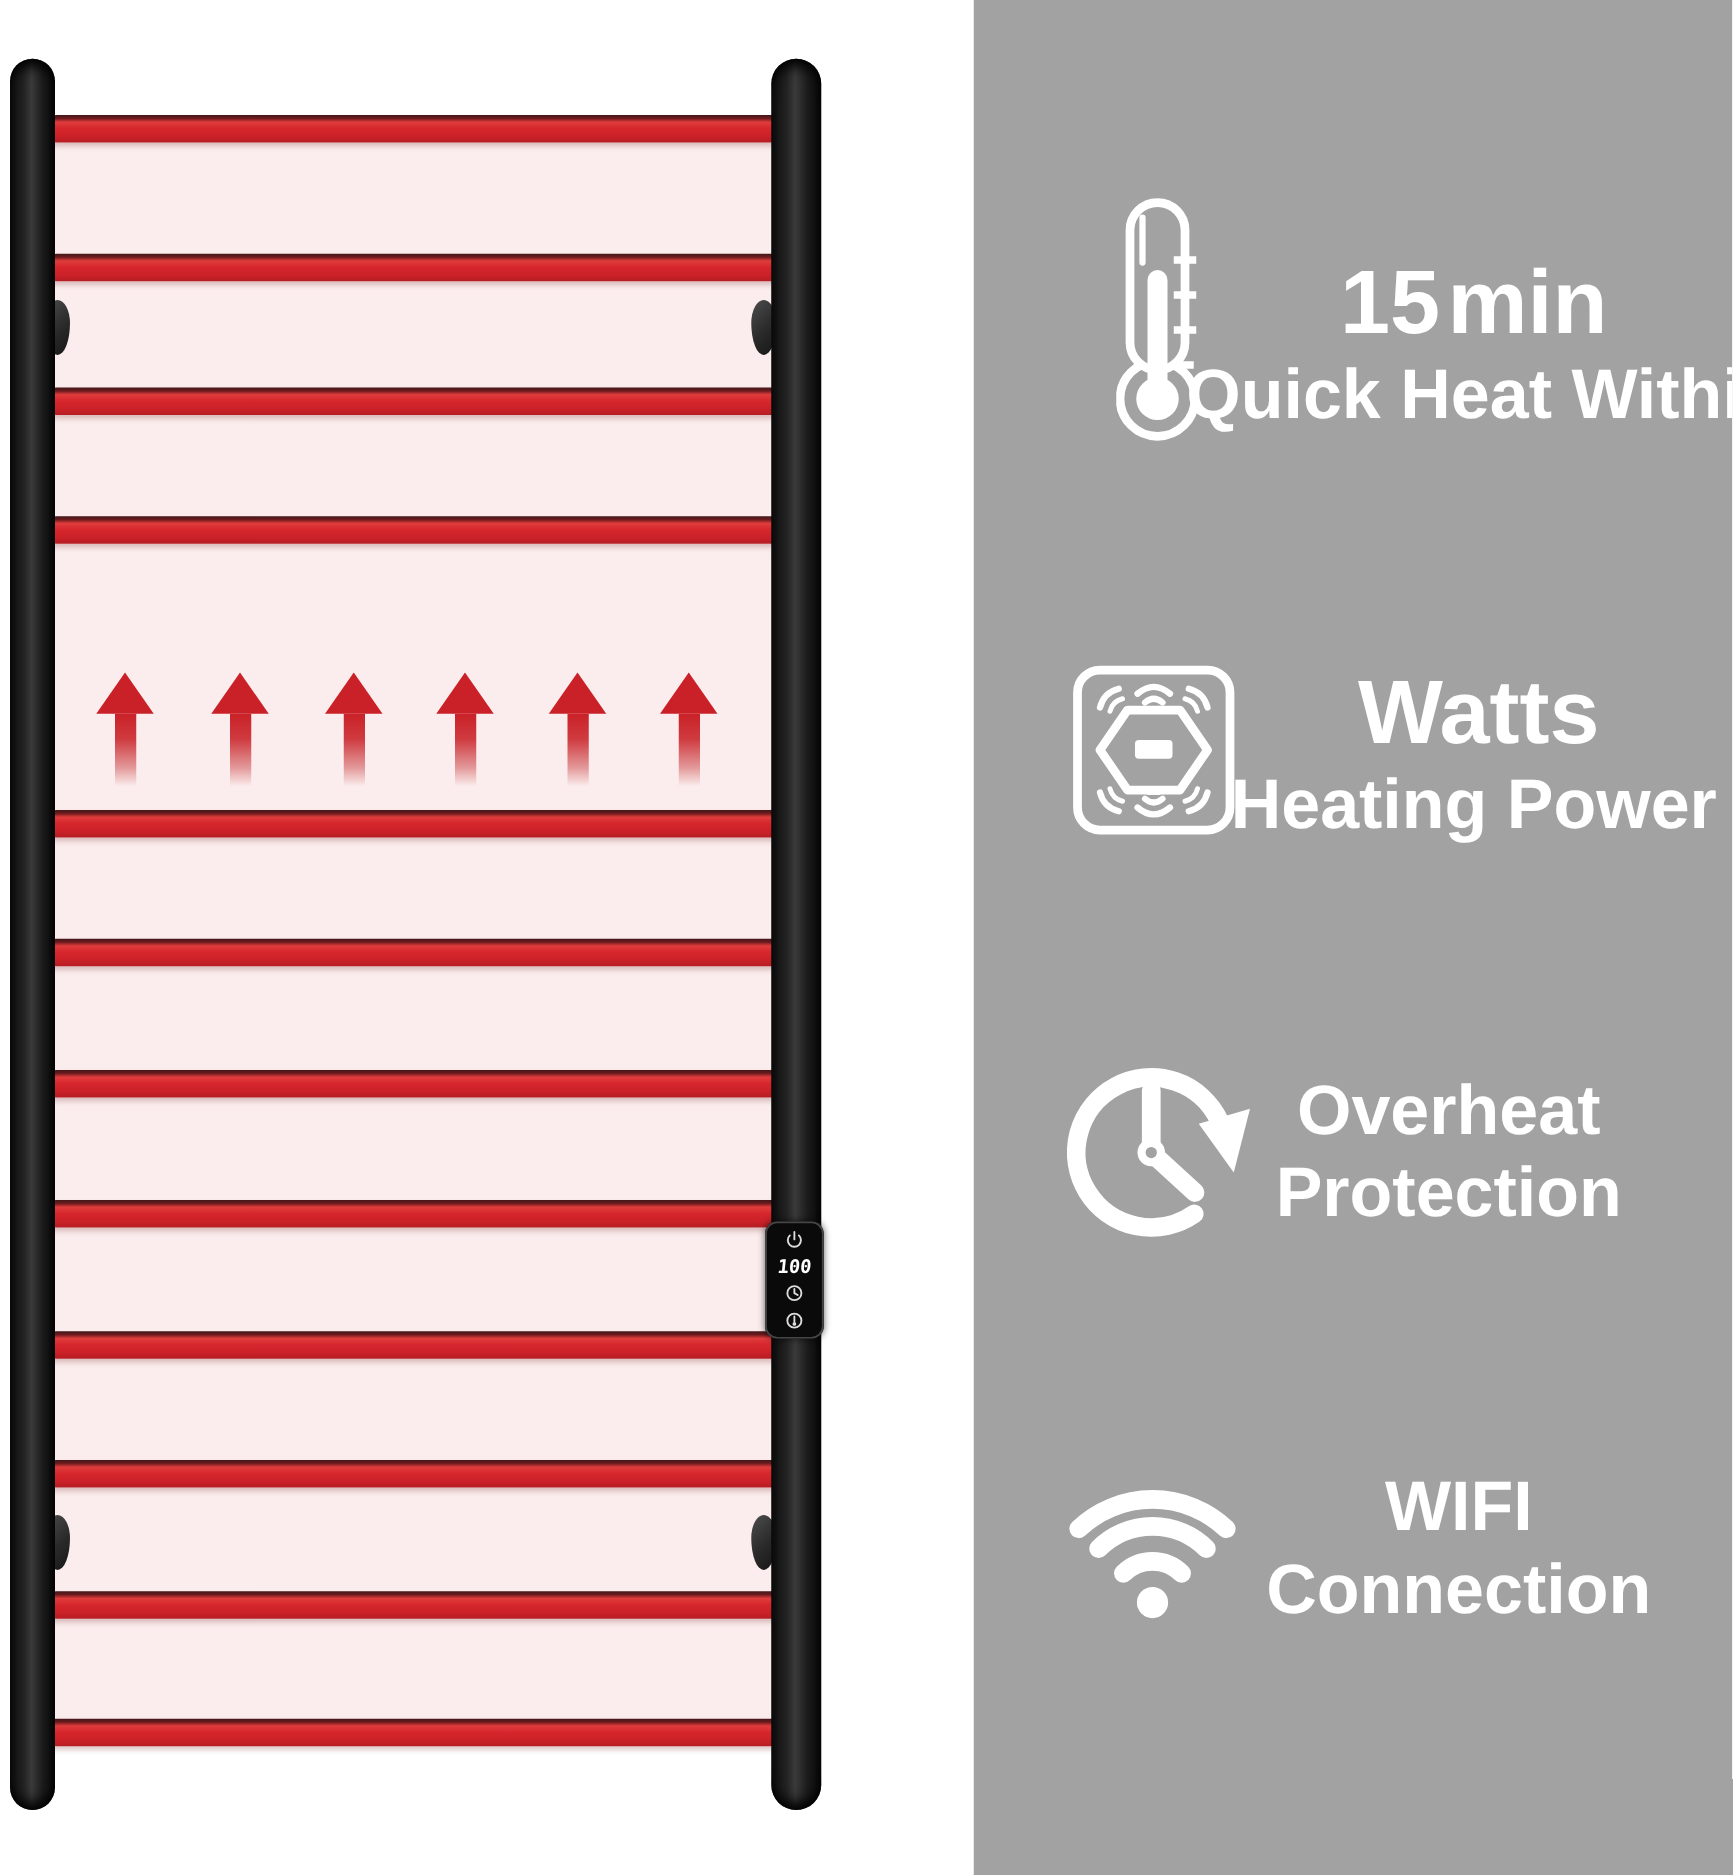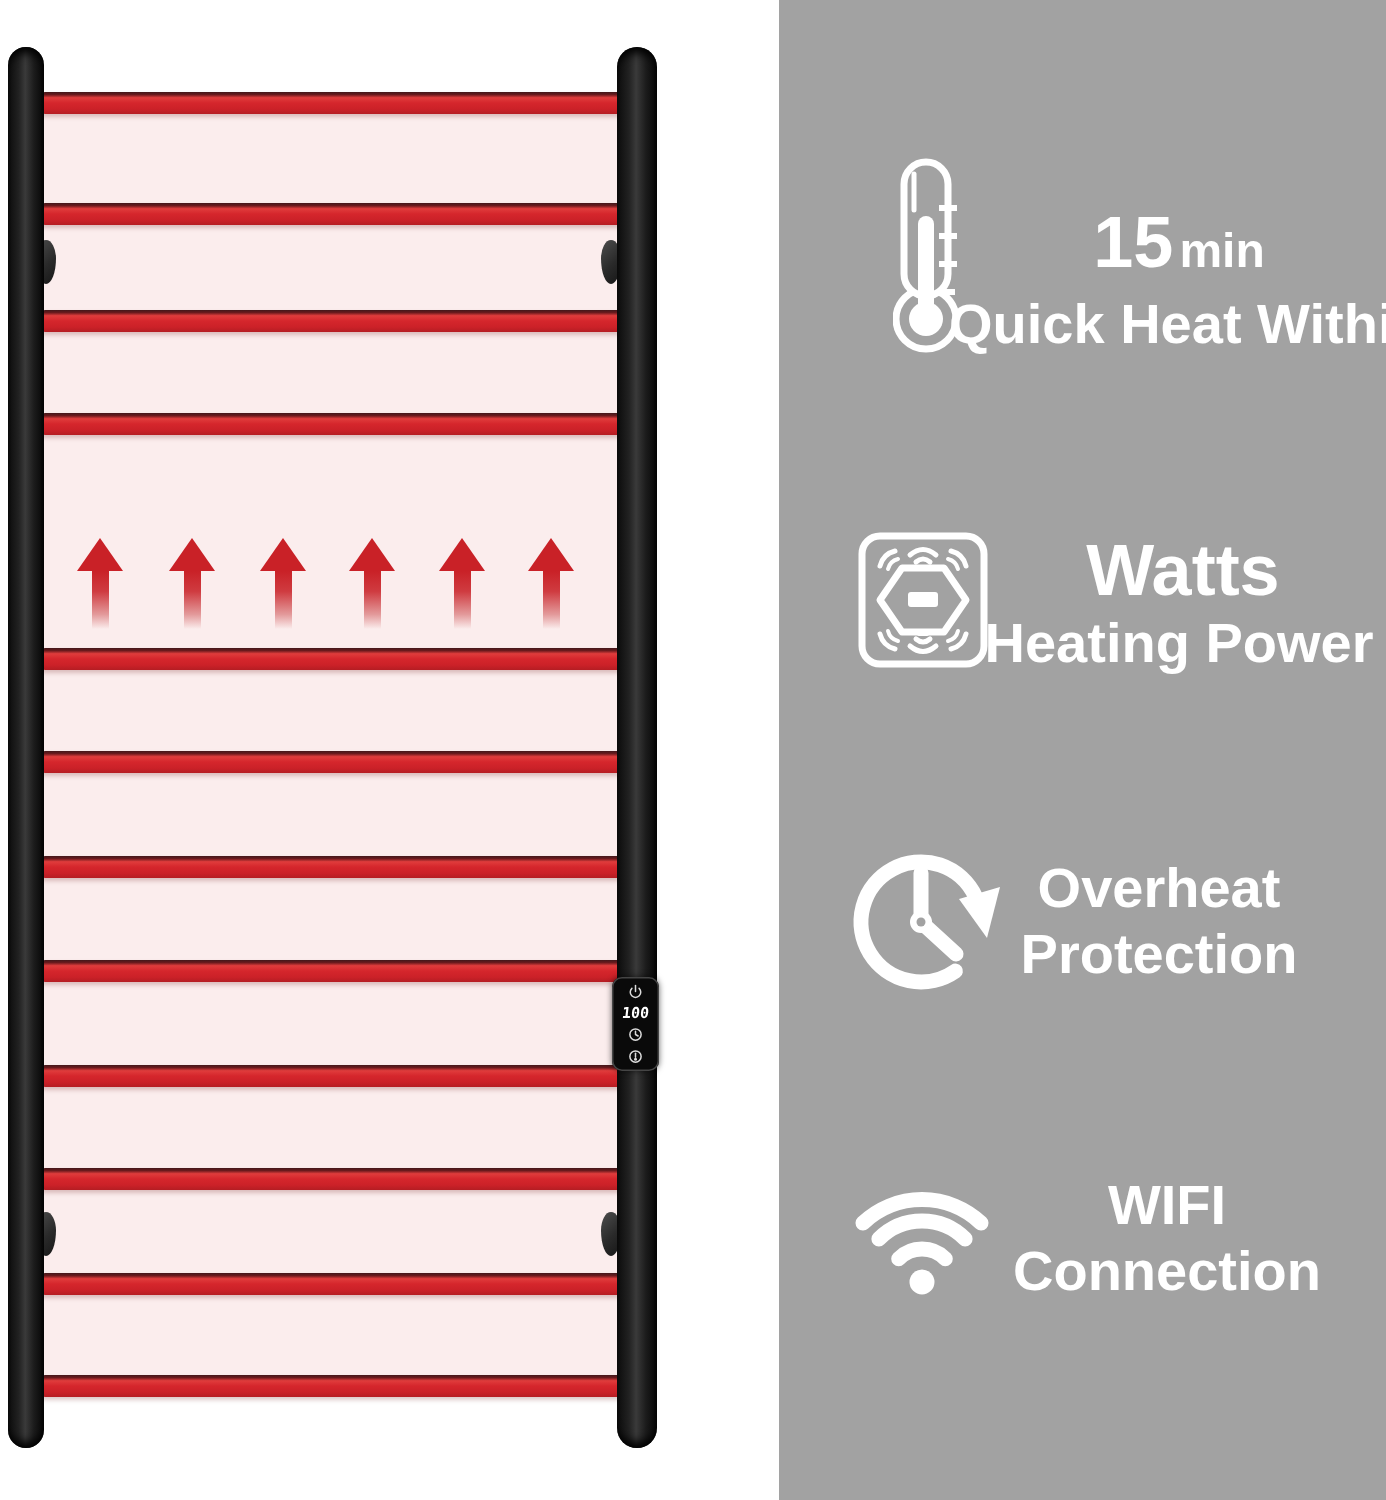--- a/index.html
+++ b/index.html
@@ -51,21 +51,21 @@
     font-size:15px;line-height:15px;transform:skewX(-6deg);letter-spacing:0;
   }
   .cp-icon{display:block;}
 
   
   .features{position:absolute;left:779px;top:0;width:607px;height:1500px;background:#a2a2a2;z-index:1;}
   .f-icon{position:absolute;}
   .f-text{position:absolute;text-align:center;color:#ffffff;font-weight:bold;}
   .f-line1{display:flex;justify-content:center;align-items:baseline;line-height:80px;white-space:nowrap;}
   .f-big1{font-size:72px;}
-  .f-unit1{font-size:48px;margin-left:6px;}
+  .f-unit1{font-size:72px;margin-left:6px;}
   .f-big2{font-size:100px;}
   .f-unit2{font-size:72px;margin-left:8px;}
   .f-sub{font-size:56px;line-height:66px;white-space:nowrap;}
 </style>
 </head>
 <body>
 
 <div class="stage">
 
   <section class="product">

